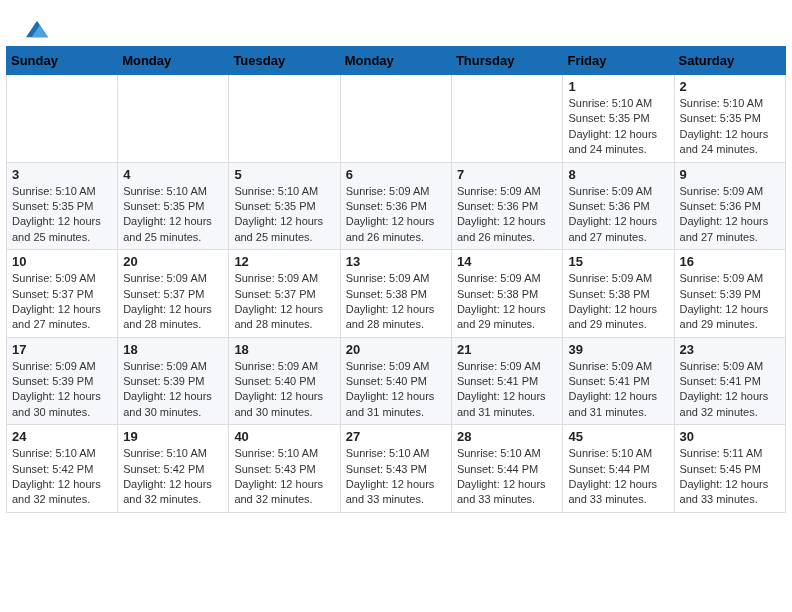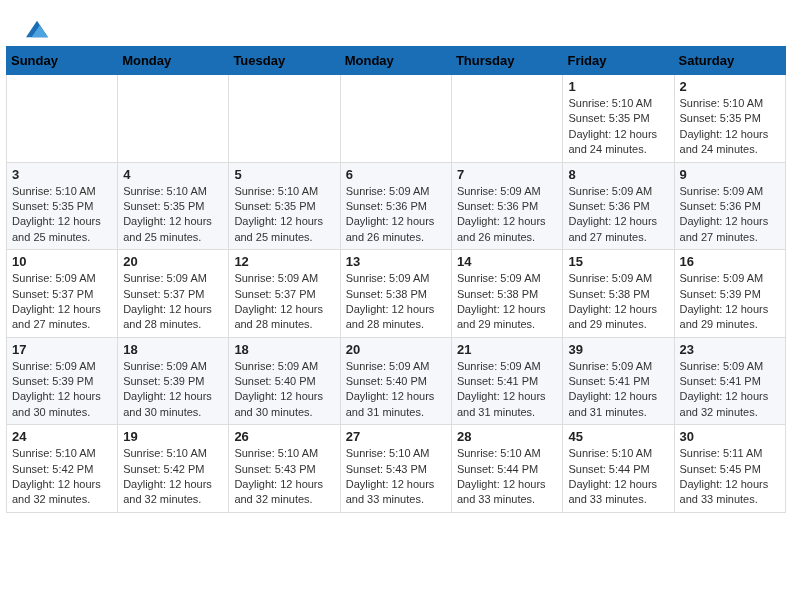--- a/index.html
+++ b/index.html
@@ -293,21 +293,21 @@
 Sunset: 5:42 PM
 Daylight: 12 hours and 32 minutes.</div>
           </td>
           <td>
             <div class="cell-day">19</div>
             <div class="cell-info">Sunrise: 5:10 AM
 Sunset: 5:42 PM
 Daylight: 12 hours and 32 minutes.</div>
           </td>
           <td>
-            <div class="cell-day">26</div>
+            <div class="cell-day">40</div>
             <div class="cell-info">Sunrise: 5:10 AM
 Sunset: 5:43 PM
 Daylight: 12 hours and 32 minutes.</div>
           </td>
           <td>
             <div class="cell-day">27</div>
             <div class="cell-info">Sunrise: 5:10 AM
 Sunset: 5:43 PM
 Daylight: 12 hours and 33 minutes.</div>
           </td>

